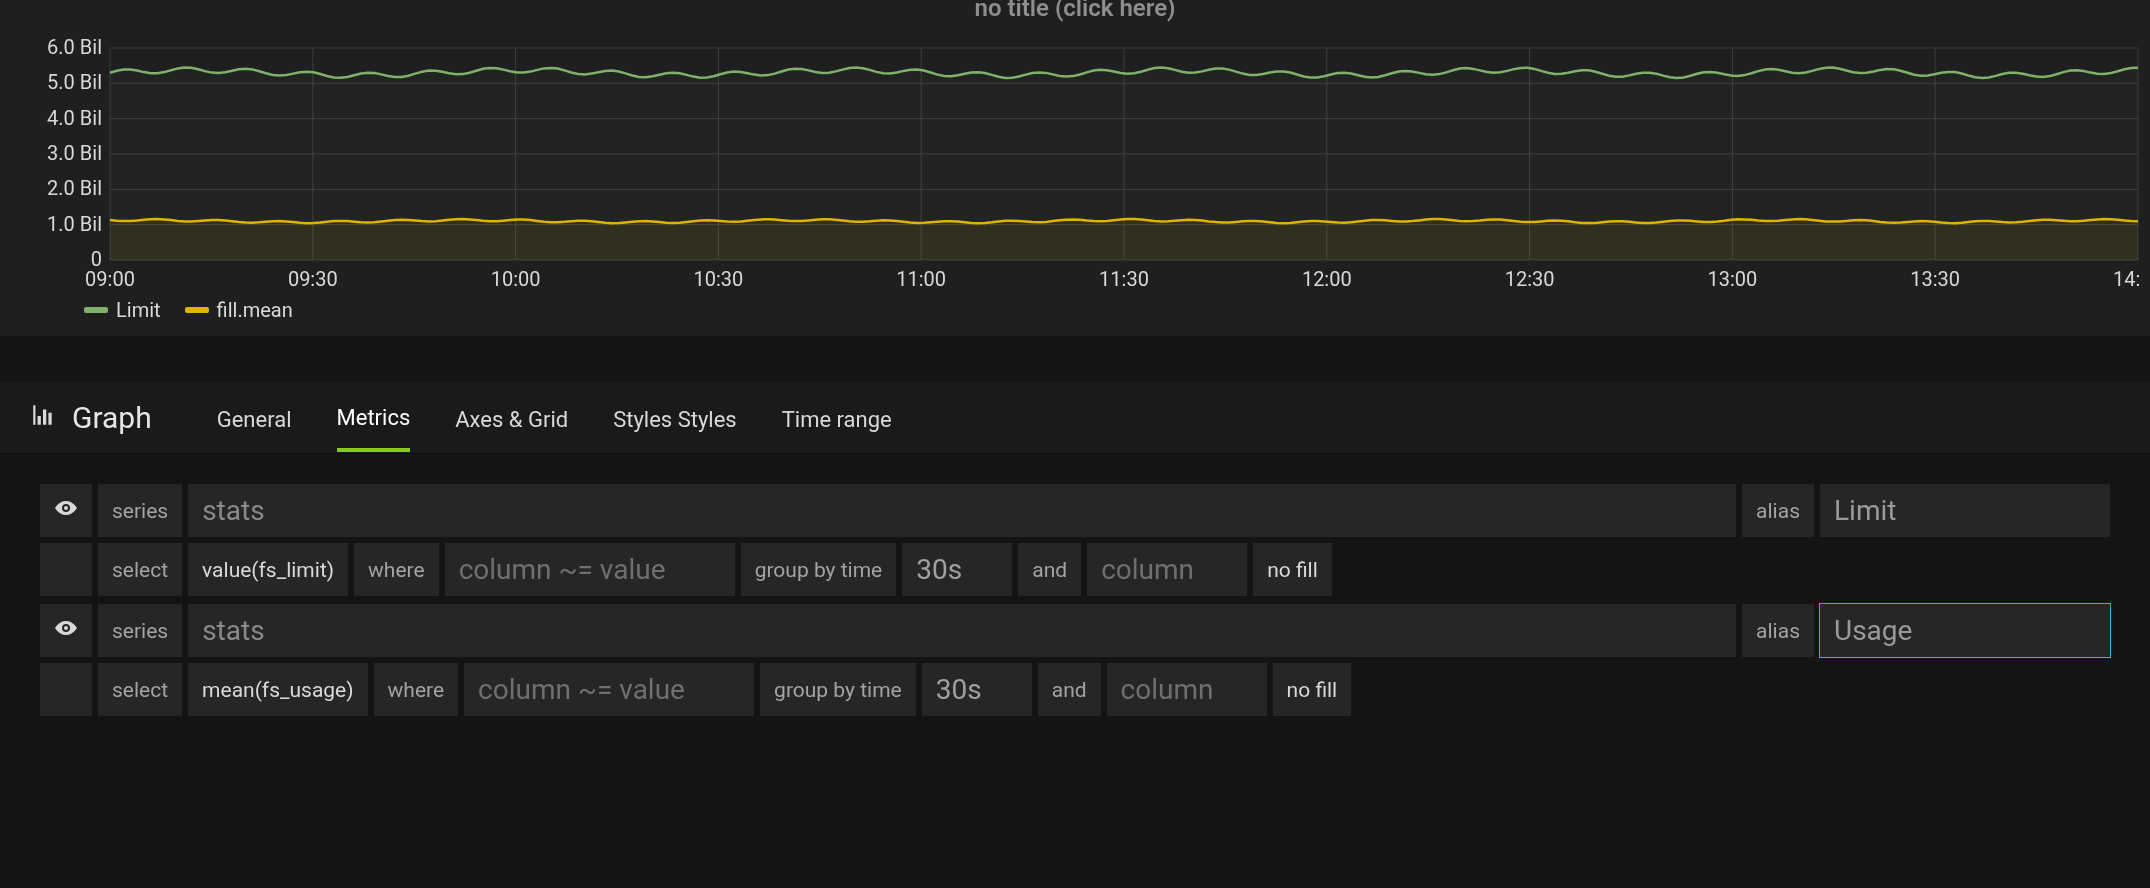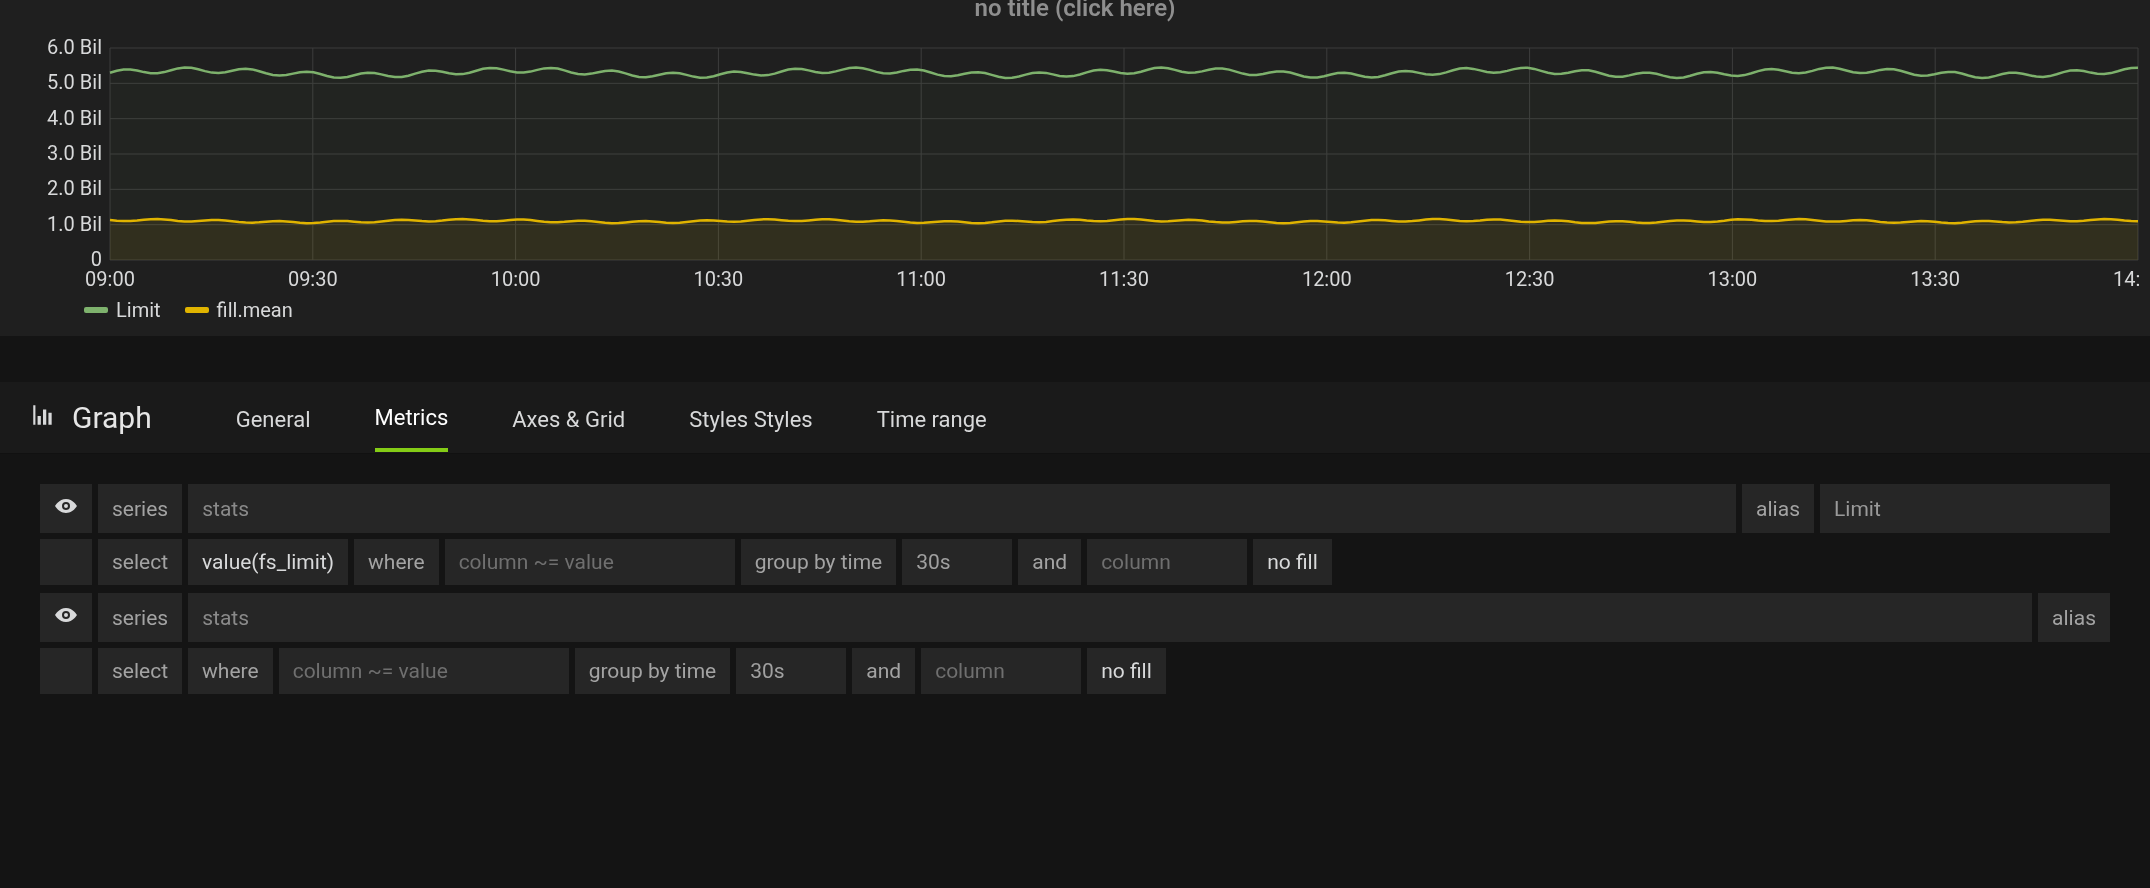--- a/index.html
+++ b/index.html
@@ -48,21 +48,21 @@
     width: 24px;
     height: 6px;
     border-radius: 2px;
   }
   .editor-gap { height: 46px; background: #141414; }
   .editor-tabs {
     display: flex;
     align-items: center;
     background: #1a1a1a;
     padding: 18px 30px 0 30px;
-    gap: 64px;
+    gap: 45px;
     border-bottom: 1px solid #111;
   }
   .graph-title-wrap {
     display: flex;
     align-items: center;
     gap: 16px;
     margin-right: 20px;
     padding-bottom: 18px;
   }
   .graph-title {
@@ -105,21 +105,21 @@
   .seg.icon-cell {
     width: 52px;
     justify-content: center;
     padding: 10px 0;
   }
   .seg.empty-icon { background: #262626; }
   .seg-input {
     background: #262626;
     color: #a0a0a0;
     padding: 10px 14px;
-    font-size: 21px;
+    font-size: 28px;
     border: none;
     outline: none;
     min-height: 46px;
     font-family: inherit;
   }
   .seg-input::placeholder { color: #6f6f6f; }
   .series-input { flex: 1; color: #8a8a8a; }
   .alias-input { width: 290px; color: #9a9a9a; }
   .eye-icon svg { width: 24px; height: 24px; fill: #d8d9da; }
   .bar-icon svg { width: 26px; height: 26px; fill: #d8d9da; }
@@ -238,24 +238,26 @@
       <div class="seg icon-cell">
         <span class="eye-icon">
           <svg viewBox="0 0 24 24">
               <path d="M12 5c-7 0-11 7-11 7s4 7 11 7 11-7 11-7-4-7-11-7zm0 11a4 4 0 110-8 4 4 0 010 8zm0-6a2 2 0 100 4 2 2 0 000-4z"></path>
             </svg>
         </span>
       </div>
       <div class="seg label">series</div>
       <input class="seg-input series-input" value="stats" style="">
       <div class="seg label">alias</div>
+      <input class="seg-input alias-input" style="outline: rgb(51, 181, 229) solid 1px;" value="Usage">
     </div>
     <div class="query-row">
       <div class="seg icon-cell empty-icon"></div>
       <div class="seg label">select</div>
+      <div class="seg">mean(fs_usage)</div>
       <div class="seg label">where</div>
       <input class="seg-input" style="width: 290px;" placeholder="column ~= value">
       <div class="seg label">group by time</div>
       <input class="seg-input" style="width: 110px;" value="30s">
       <div class="seg label">and</div>
       <input class="seg-input" style="width: 160px;" placeholder="column">
       <div class="seg">no fill</div>
     </div>
   </div>
 

